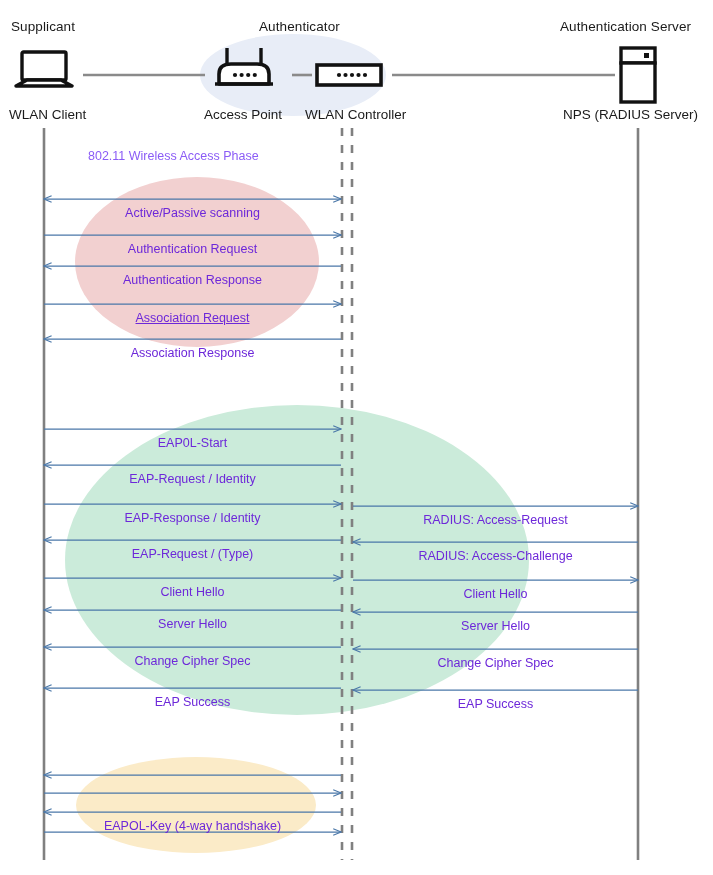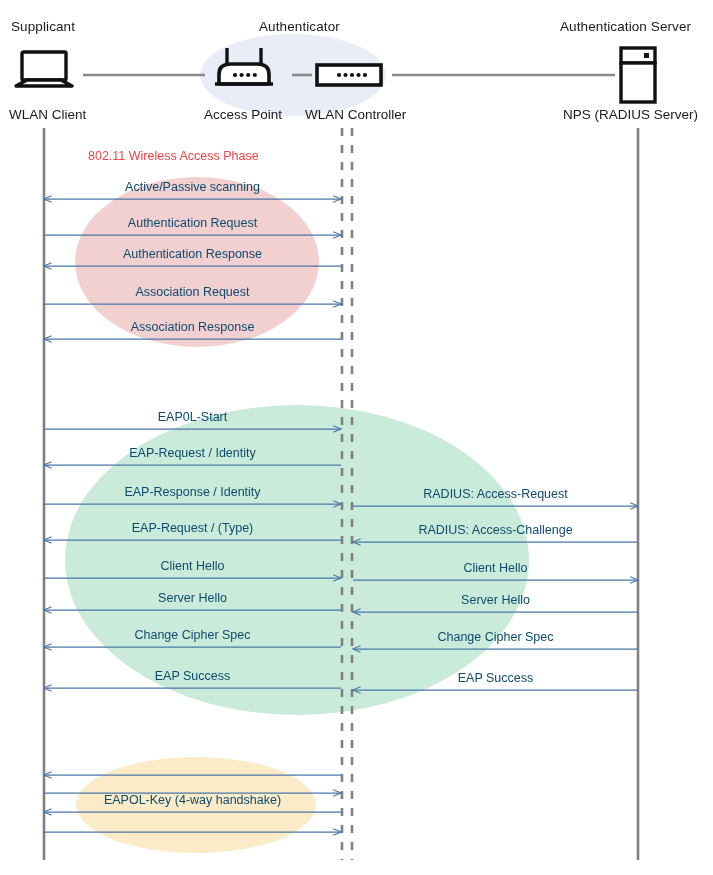--- a/index.html
+++ b/index.html
@@ -16,22 +16,23 @@
     letter-spacing:.1px;
   }
   .dev-label{
     position:absolute;font-size:13.5px;color:#1a1a1a;white-space:nowrap;text-align:right;
   }
   .phase-title{
     position:absolute;font-size:12.5px;font-weight:400;white-space:nowrap;
     text-align:center;line-height:19px;
   }
   .msg{
-    position:absolute;font-size:12.5px;color:#0c4a6e;white-space:nowrap;
+    position:absolute;font-size:12.5px;color:#6d28d9;white-space:nowrap;
     text-align:center;
+    margin-top:26px;
   }
   .icon-wrap{position:absolute;}
 </style>
 </head>
 <body>
 
 <div id="stage">
 
   <svg id="canvas" viewBox="0 0 713 875">
     <defs>
@@ -126,29 +127,29 @@
 
   <div class="hdr-label" style="left:11px;top:19px;">Supplicant</div>
   <div class="hdr-label" style="left:259px;top:19px;">Authenticator</div>
   <div class="hdr-label" style="left:560px;top:19px;">Authentication Server</div>
 
   <div class="dev-label" style="left:9px;top:107px;">WLAN Client</div>
   <div class="dev-label" style="left:204px;top:107px;">Access Point</div>
   <div class="dev-label" style="left:305px;top:107px;">WLAN Controller</div>
   <div class="dev-label" style="left:563px;top:107px;">NPS (RADIUS Server)</div>
 
-  <div class="phase-title" style="left:88px;top:147px;color:#ef4444;">802.11 Wireless Access Phase</div>
+  <div class="phase-title" style="left:88px;top:147px;color:#8b5cf6;">802.11 Wireless Access Phase</div>
 
 
 
   <div id="label-layer">
       <div class="msg" style="left: 52.5px; width: 280px; top: 180px;">Active/Passive scanning</div>
       <div class="msg" style="left: 52.5px; width: 280px; top: 216px;">Authentication Request</div>
       <div class="msg" style="left: 52.5px; width: 280px; top: 247px;">Authentication Response</div>
-      <div class="msg" style="left: 52.5px; width: 280px; top: 285px;">Association Request</div>
+      <div class="msg" style="left: 52.5px; width: 280px; top: 285px; text-decoration: underline;">Association Request</div>
       <div class="msg" style="left: 52.5px; width: 280px; top: 320px;">Association Response</div>
       <div class="msg" style="left: 52.5px; width: 280px; top: 410px;">EAP0L-Start</div>
       <div class="msg" style="left: 52.5px; width: 280px; top: 446px;">EAP-Request / Identity</div>
       <div class="msg" style="left: 52.5px; width: 280px; top: 485px;">EAP-Response / Identity</div>
       <div class="msg" style="left: 355.5px; width: 280px; top: 487px;">RADIUS: Access-Request</div>
       <div class="msg" style="left: 52.5px; width: 280px; top: 521px;">EAP-Request / (Type)</div>
       <div class="msg" style="left: 355.5px; width: 280px; top: 523px;">RADIUS: Access-Challenge</div>
       <div class="msg" style="left: 52.5px; width: 280px; top: 559px;">Client Hello</div>
       <div class="msg" style="left: 355.5px; width: 280px; top: 561px;">Client Hello</div>
       <div class="msg" style="left: 52.5px; width: 280px; top: 591px;">Server Hello</div>

